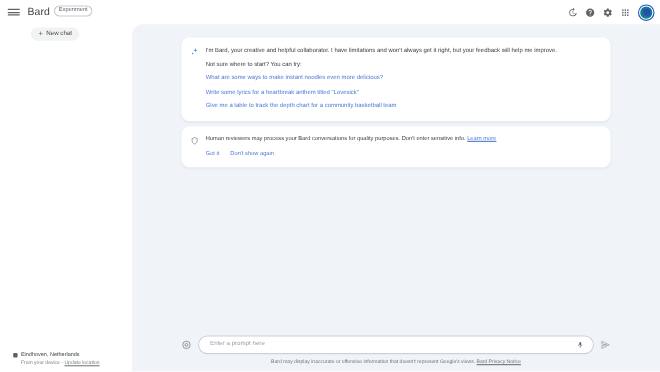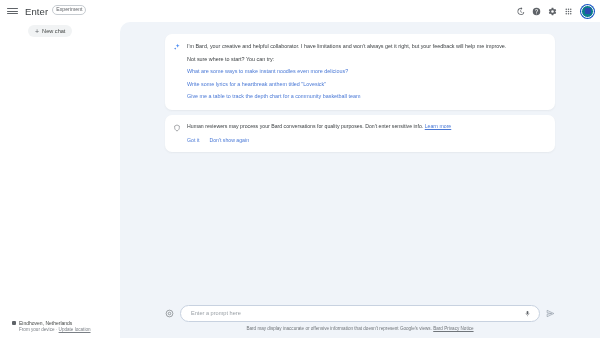--- a/index.html
+++ b/index.html
@@ -162,21 +162,21 @@
 <body>
 
 <div class="app">
 
   <div class="topbar">
     <div class="menu-btn">
       <i></i>
         <i></i>
         <i></i>
     </div>
-    <div class="brand">Enter</div>
+    <div class="brand">Bard</div>
     <div class="badge">Experiment</div>
 
     <div class="topbar-spacer"></div>
 
     <div class="top-icons">
       <div class="ticon">
         <svg viewBox="0 0 24 24">
             <path d="M13 3a9 9 0 1 0 8.94 10h-2.02A7 7 0 1 1 13 5v3l4-4-4-4v3zm-1 5v5l4.25 2.52.75-1.23-3.5-2.07V8H12z"></path>
           </svg>
       </div>

